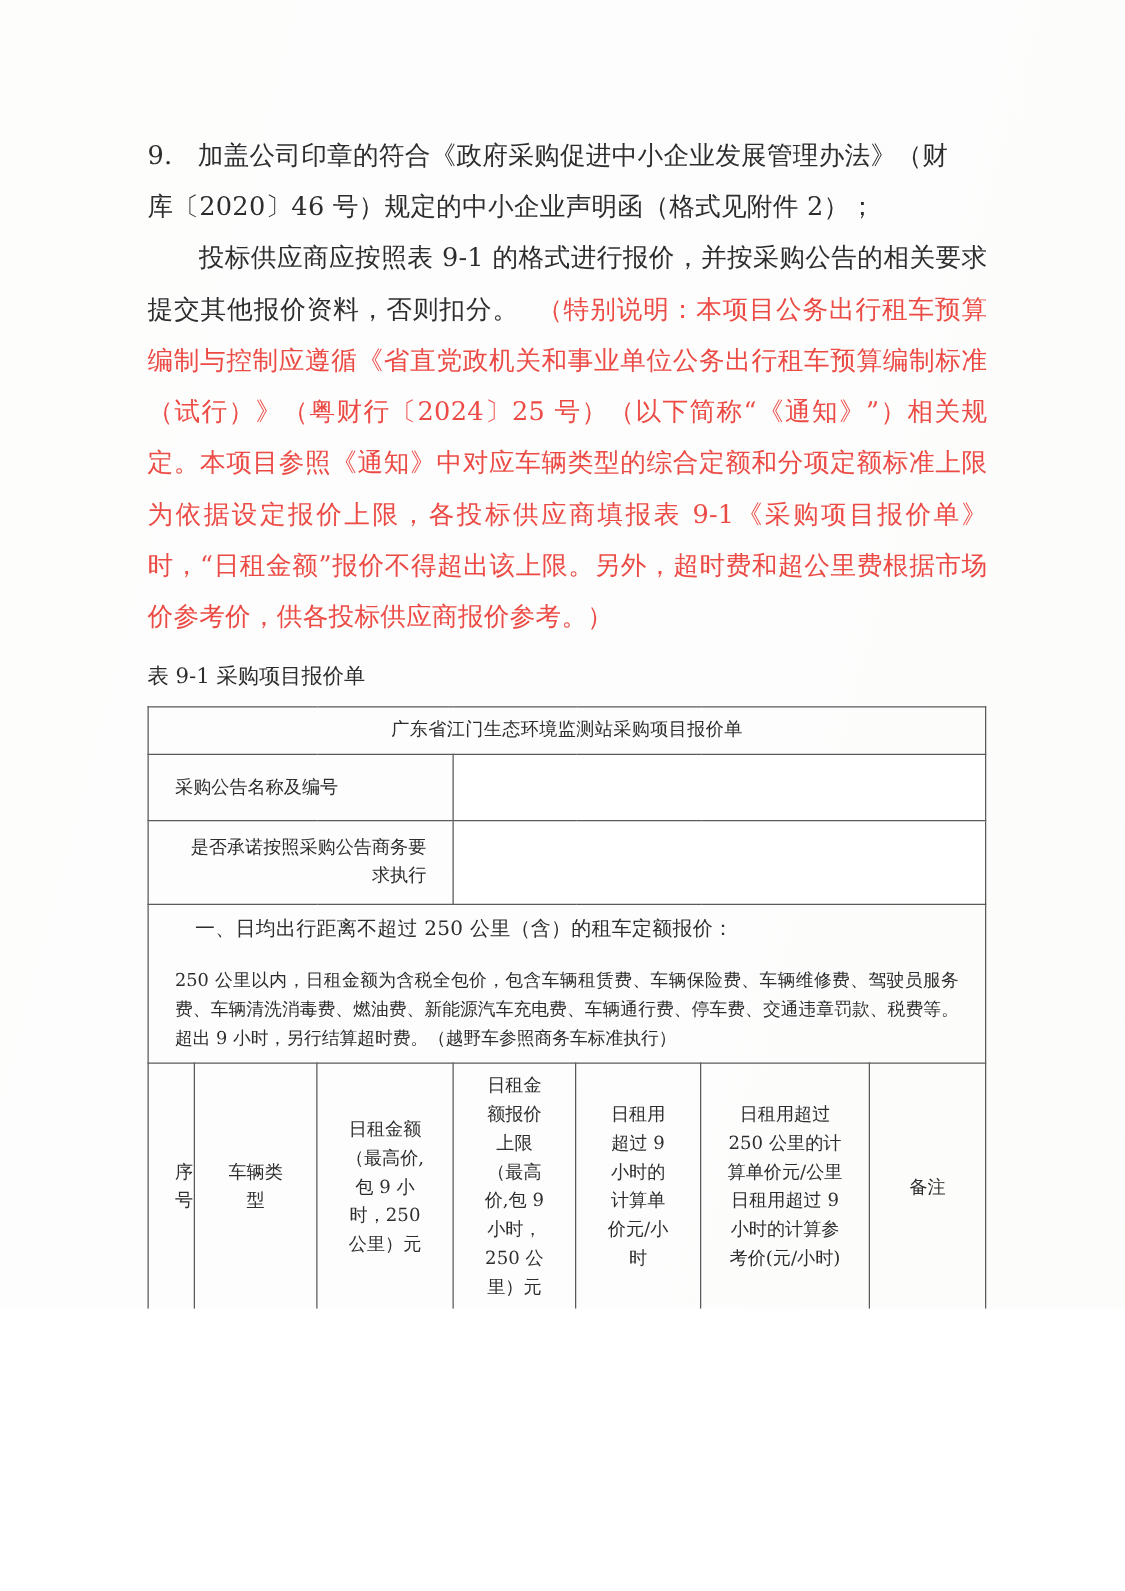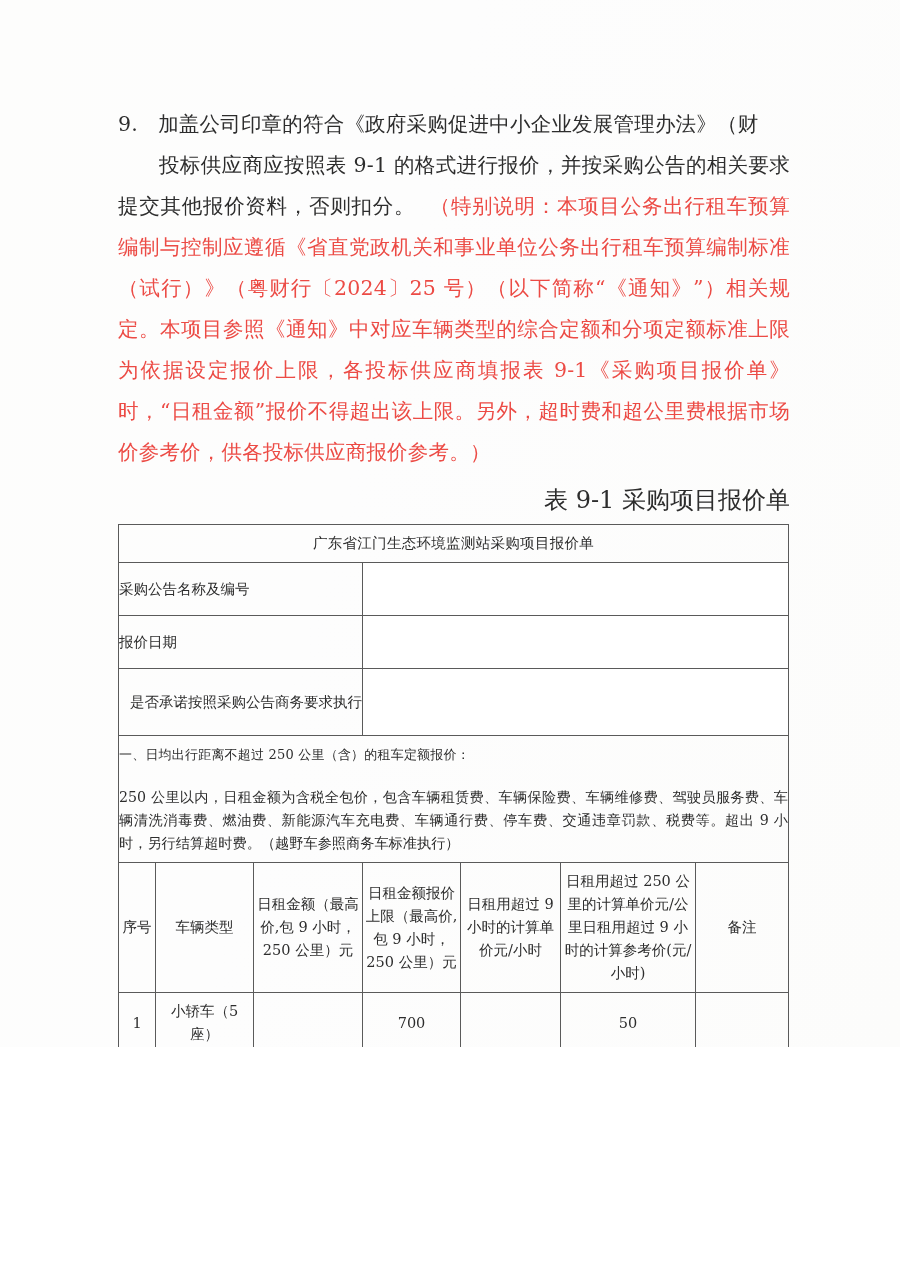--- a/index.html
+++ b/index.html
@@ -42,34 +42,34 @@
     color: #2d2d2d;
   }
   p.para.indent {
     text-indent: 41px;
   }
   .redtext {
     color: #ec4b45;
   }
   .table-caption {
     margin: 12px 0 9px 0;
-    text-align: right;
-    font-size: 24px;
+    text-align: left;
+    font-size: 17px;
     line-height: 30px;
     color: #2d2d2d;
   }
   table.quote {
     border-collapse: collapse;
     width: 670px;
     margin: 0;
     table-layout: fixed;
   }
   table.quote td, table.quote th {
     border: 1px solid #5a5a5a;
-    padding: 7px 0;
+    padding: 7px 21px;
     font-size: 14.5px;
     line-height: 23px;
     vertical-align: middle;
     font-weight: normal;
     color: #2d2d2d;
     font-family: "DejaVu Serif", "Liberation Serif", serif;
   }
   td.title-cell {
     text-align: center;
     font-size: 15.5px;
@@ -93,22 +93,23 @@
   td.red-block {
     padding: 6px 8px 8px 8px;
     color: #ee4a44;
     font-weight: bold;
     font-size: 14.2px;
     line-height: 22px;
     text-align: justify;
   }
   td.red-block .rb-head {
     display: block;
-    font-size: 13px;
+    font-size: 16px;
     letter-spacing: 0.2px;
+    margin-left: 16px;
   }
   td.red-block .rb-body {
     display: block;
     font-size: 14.2px;
     margin-top: 20px;
   }
   th.col-head {
     text-align: center;
     font-size: 14px;
     line-height: 22px;
@@ -136,20 +137,21 @@
 </head>
 <body>
 
 <div class="page">
   <div class="scan-tint"></div>
 
   <div class="content">
 
     <p class="para">
       <span>9.</span>&nbsp;&nbsp;&nbsp;<span>加盖公司印章的符合《政府采购促进中小企业发展管理办法》（财</span><br>
+      <span>库〔2020〕46 号）规定的中小企业声明函（格式见附件 2）；</span>
     </p>
 
 
     <p class="para indent"><span>投标供应商应按照表 9-1 的格式进行报价，并按采购公告的相关要求提交其他报价资料，否则扣分。</span>&nbsp;&nbsp;<span class="redtext">（特别说明：本项目公务出行租车预算编制与控制应遵循《省直党政机关和事业单位公务出行租车预算编制标准（试行）》（粤财行〔2024〕25 号）（以下简称“《通知》”）相关规定。本项目参照《通知》中对应车辆类型的综合定额和分项定额标准上限为依据设定报价上限，各投标供应商填报表 9-1《采购项目报价单》时，“日租金额”报价不得超出该上限。另外，超时费和超公里费根据市场价参考价，供各投标供应商报价参考。）</span></p>
 
     <div class="table-caption">表 9-1 采购项目报价单</div>
 
     <table class="quote">
       <colgroup>
         <col style="width:37px">
@@ -165,24 +167,20 @@
           <td class="title-cell" colspan="7">广东省江门生态环境监测站采购项目报价单</td>
         </tr>
 
 
 
         <tr>
           <td class="label-cell" colspan="3">采购公告名称及编号</td>
           <td class="value-cell" colspan="4"></td>
         </tr>
 
-        <tr>
-          <td class="label-cell" colspan="3">报价日期</td>
-          <td class="value-cell" colspan="4"></td>
-        </tr>
 
         <tr>
           <td class="label-cell tall" colspan="3">是否承诺按照采购公告商务要求执行</td>
           <td class="value-cell" colspan="4"></td>
         </tr>
 
         <tr>
           <td class="red-block" colspan="7">
             <span class="rb-head">一、日均出行距离不超过 250 公里（含）的租车定额报价：</span>
             <span class="rb-body">250 公里以内，日租金额为含税全包价，包含车辆租赁费、车辆保险费、车辆维修费、驾驶员服务费、车辆清洗消毒费、燃油费、新能源汽车充电费、车辆通行费、停车费、交通违章罚款、税费等。超出 9 小时，另行结算超时费。（越野车参照商务车标准执行）</span>

